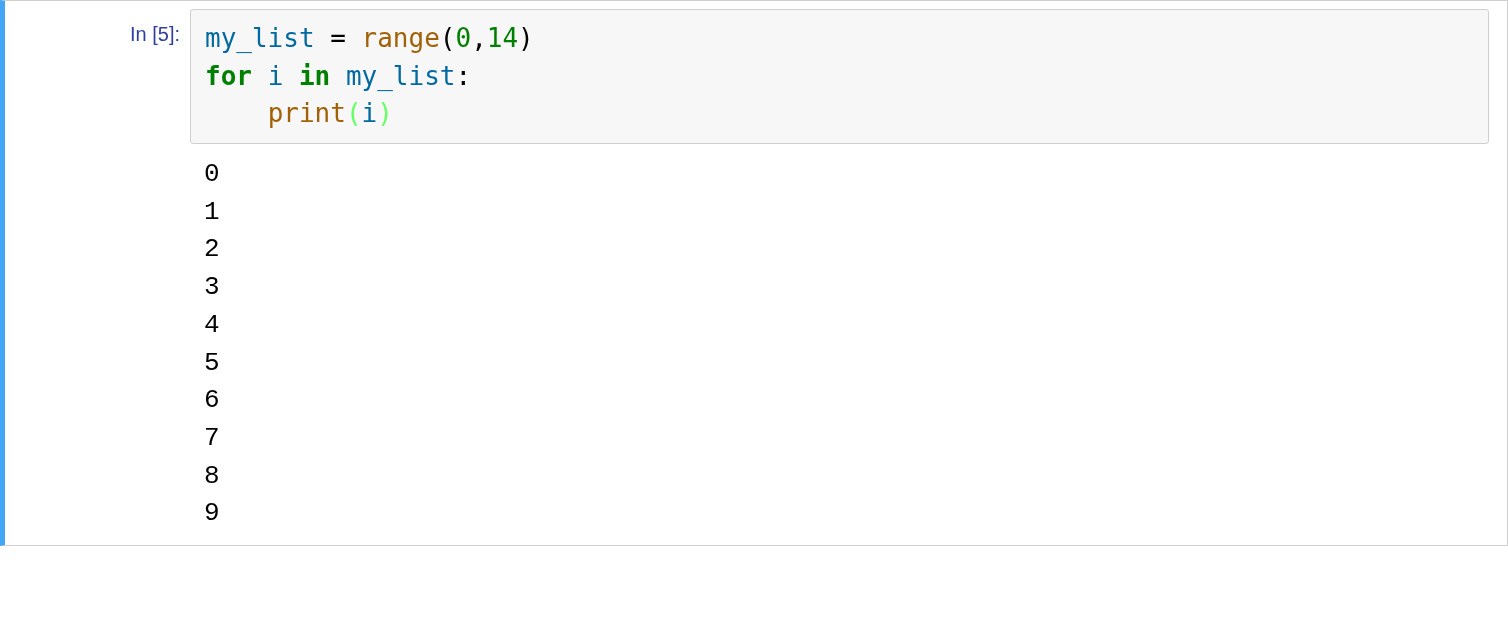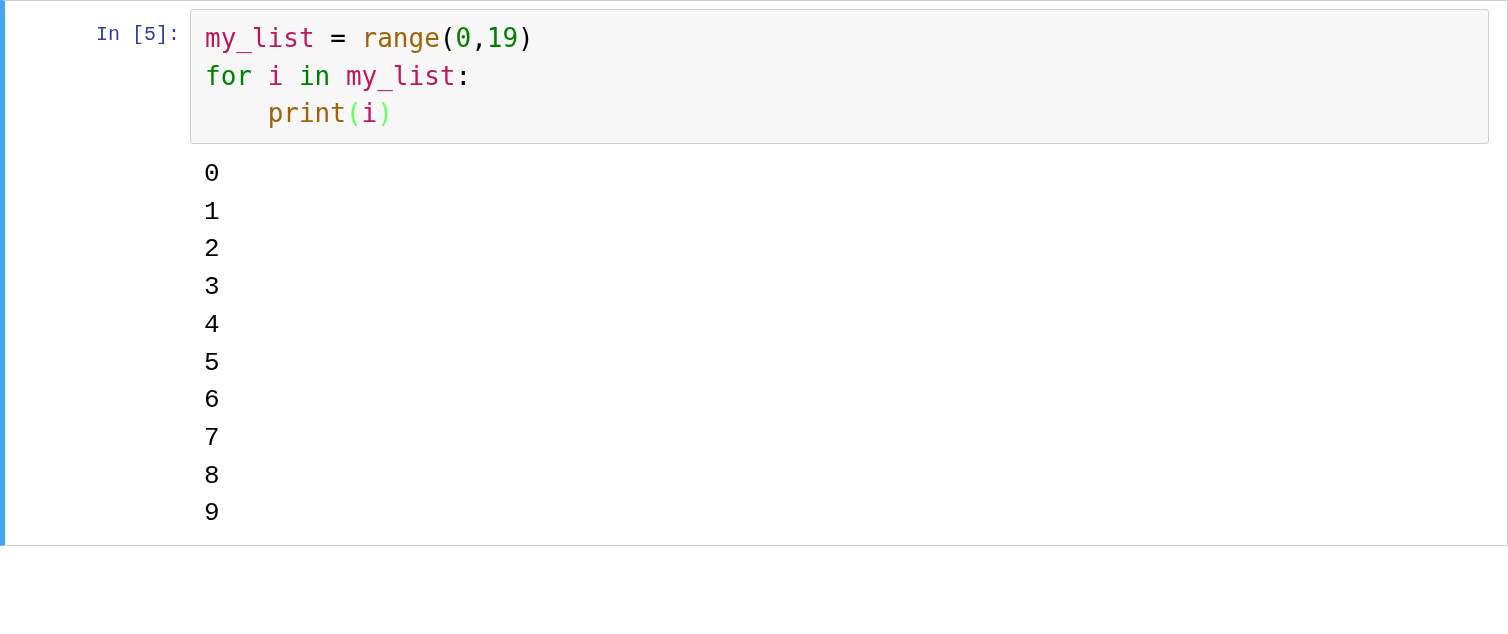--- a/index.html
+++ b/index.html
@@ -20,21 +20,21 @@
   .input-row {
     display: flex;
     align-items: flex-start;
     padding: 8px 18px 0 0;
   }
   .prompt-col {
     width: 175px;
     flex-shrink: 0;
     text-align: right;
     padding-top: 14px;
-    font-family: Liberation Mono, monospace;
+    font-family: Liberation Sans, sans-serif;
     font-size: 20px;
     color: #303F9F;
   }
   .code-area {
     flex: 1;
     margin-left: 10px;
     background: #f7f7f7;
     border: 1px solid #cfcfcf;
     border-radius: 3px;
     padding: 10px 14px;
@@ -53,36 +53,36 @@
   .output-area {
     flex: 1;
     margin-left: 10px;
     padding: 4px 14px 0 14px;
     font-family: Liberation Mono, monospace;
     font-size: 26px;
     line-height: 1.45;
     white-space: pre;
     color: #000;
   }
-  .tok-var { color: #be185d; }
+  .tok-var { color: #0369a1; }
   .tok-op { color: #000; }
   .tok-builtin { color: #a16207; }
   .tok-num { color: #008000; }
-  .tok-kw { color: #008000; font-weight: normal; }
+  .tok-kw { color: #008000; font-weight: bold; }
   .tok-paren-call { color: #66ff66; }
 </style>
 </head>
 <body>
 
 <div class="cell">
 
   <div class="input-row">
     <div class="prompt-col">In [5]:</div>
 
-    <div class="code-area"><span class="tok-var">my_list</span><span class="tok-op"> = </span><span class="tok-builtin">range</span><span class="tok-op">(</span><span class="tok-num">0</span><span class="tok-op">,</span><span class="tok-num">19</span><span class="tok-op">)</span>
+    <div class="code-area"><span class="tok-var">my_list</span><span class="tok-op"> = </span><span class="tok-builtin">range</span><span class="tok-op">(</span><span class="tok-num">0</span><span class="tok-op">,</span><span class="tok-num">14</span><span class="tok-op">)</span>
 <span class="tok-kw">for</span><span> </span><span class="tok-var">i</span><span> </span><span class="tok-kw">in</span><span> </span><span class="tok-var">my_list</span><span class="tok-op">:</span>
 <span>    </span><span class="tok-builtin">print</span><span class="tok-paren-call">(</span><span class="tok-var">i</span><span class="tok-paren-call">)</span></div>
   </div>
 
   <div class="output-row">
     <div class="prompt-col"></div>
     <div class="output-area"><span>0</span>
 <span>1</span>
 <span>2</span>
 <span>3</span>

